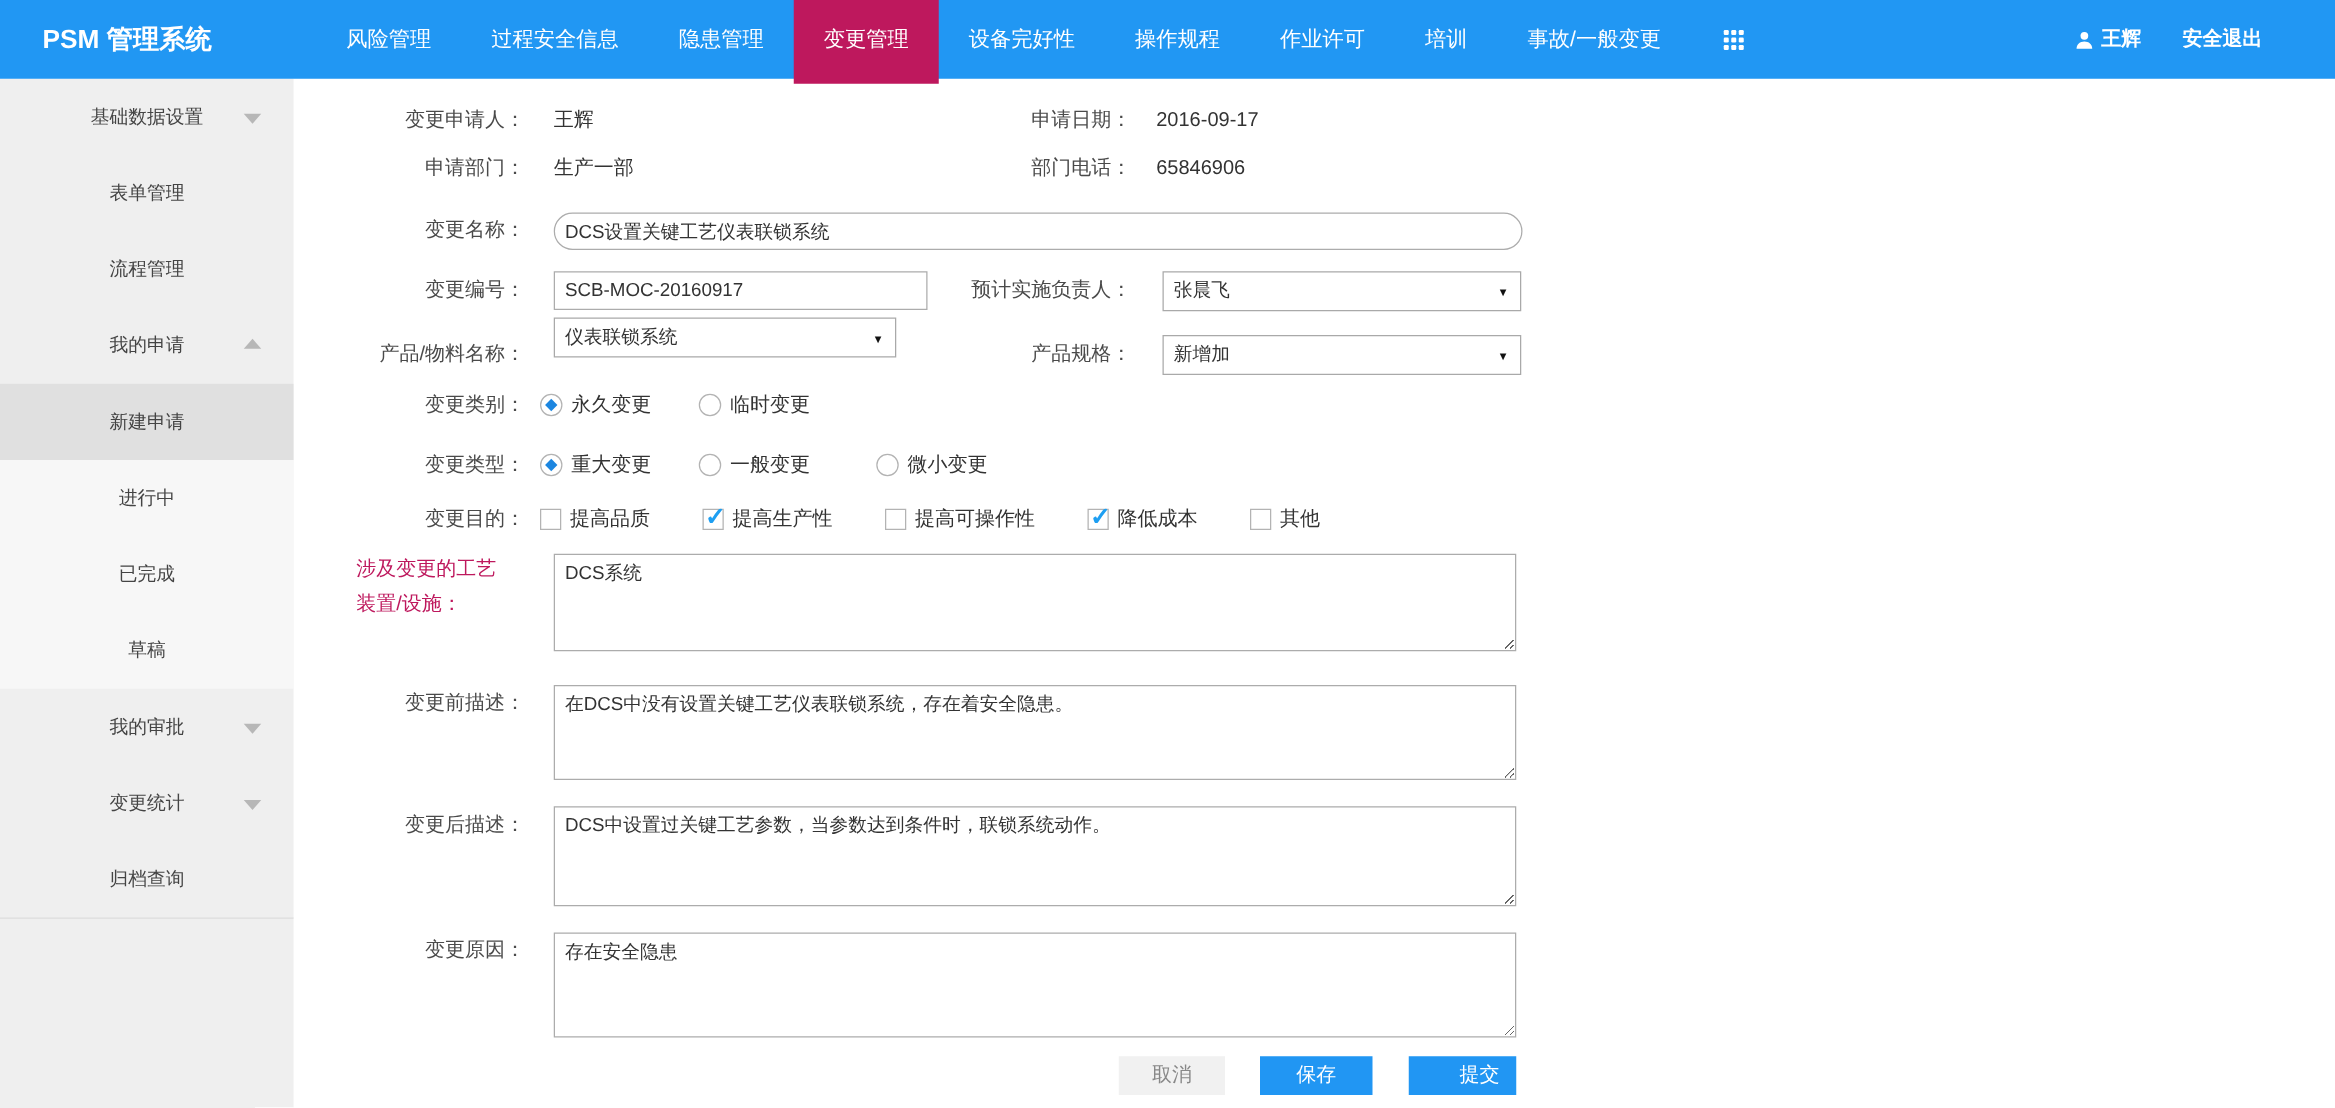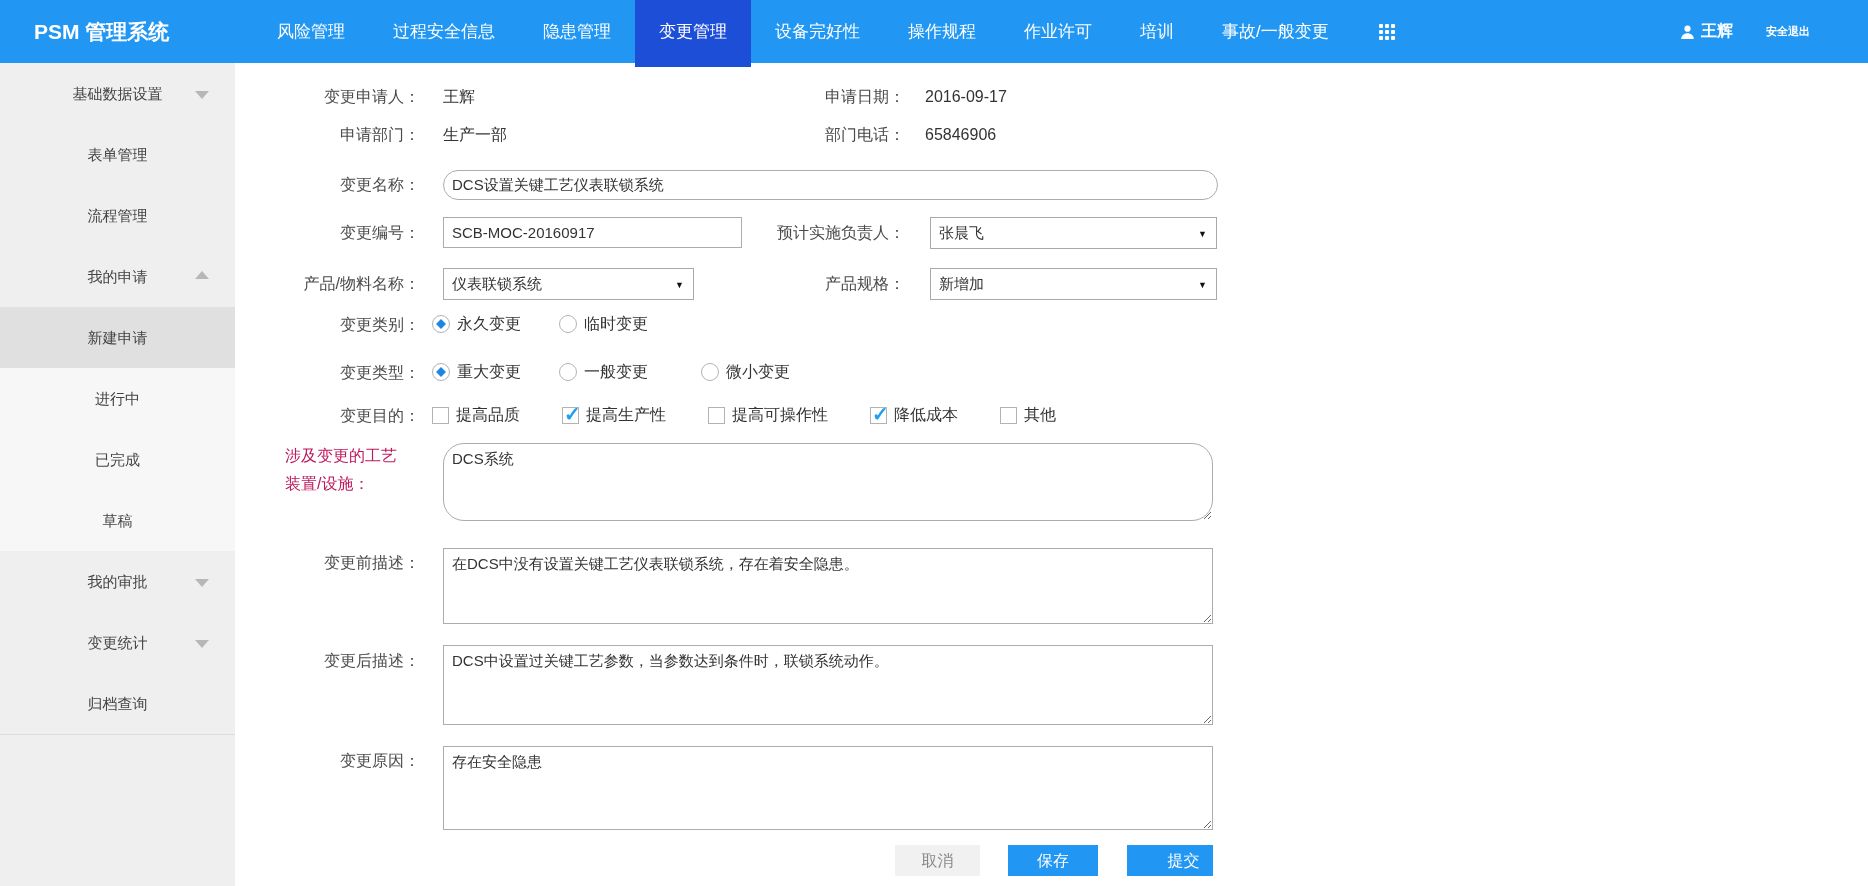--- a/index.html
+++ b/index.html
@@ -4,26 +4,26 @@
 <style>
   *{margin:0;padding:0;box-sizing:border-box;}
   html,body{width:1868px;height:886px;}
   body{font-family:"Liberation Sans",sans-serif;background:#fff;overflow:hidden;position:relative;}
 
   
   .topbar{position:relative;height:63px;background:#2197f3;display:flex;align-items:stretch;z-index:5;justify-content:flex-end;}
   .brand{color:#fff;font-size:21px;font-weight:bold;line-height:63px;padding-left:34px;width:196px;white-space:nowrap;}
   .nav{display:flex;margin-left:57px;}
   .nav-item{color:#fff;font-size:17px;line-height:63px;padding:0 24px;white-space:nowrap;cursor:pointer;}
-  .nav-item.active{background:#1d4ed8;height:67px;}
+  .nav-item.active{background:#be185d;height:67px;}
   .grid-icon{display:grid;grid-template-columns:repeat(3,4px);grid-template-rows:repeat(3,4px);gap:2px;align-self:center;margin-left:26px;cursor:pointer;}
   .grid-icon i{background:#fff;border-radius:1px;}
   .topbar-right{margin-left:auto;display:flex;align-items:center;padding-right:58px;gap:33px;}
   .user{display:flex;align-items:center;gap:6px;color:#fff;font-size:16px;font-weight:bold;cursor:pointer;}
-  .logout{color:#fff;font-size:11px;font-weight:bold;cursor:pointer;}
+  .logout{color:#fff;font-size:16px;font-weight:bold;cursor:pointer;}
 
   
   .sidebar{position:absolute;top:63px;left:0;width:235px;bottom:0;background:#efefef;}
   .side-menu{border-bottom:1px solid #ddd;}
   .side-item{position:relative;height:61px;line-height:61px;text-align:center;font-size:15px;color:#444;cursor:pointer;}
   .side-sub{background:#f7f7f7;}
   .side-item.selected{background:#e0e0e0;}
   .chev{position:absolute;right:26px;width:0;height:0;border-left:7px solid transparent;border-right:7px solid transparent;}
   .chev.down{top:28px;border-top:8px solid #b7b7b7;}
   .chev.up{top:25px;border-bottom:8px solid #b7b7b7;}
@@ -149,21 +149,21 @@
 
   <span class="flabel" style="top:160px">变更编号：</span>
   <input class="tinput" style="top: 154px; left: 208px; width: 299px; height: 31px;" value="SCB-MOC-20160917">
   <span class="flabel2" style="top:160px">预计实施负责人：</span>
   <div class="tselect" style="top:154px;left:695px;width:287px">
     <span>张晨飞</span>
     <span class="arrow">▼</span>
   </div>
 
   <span class="flabel" style="top:211px">产品/物料名称：</span>
-  <div class="tselect" style="top:205px;left:208px;width:251px">
+  <div class="tselect" style="top:191px;left:208px;width:274px">
     <span>仪表联锁系统</span>
     <span class="arrow">▼</span>
   </div>
   <span class="flabel2" style="top:211px">产品规格：</span>
   <div class="tselect" style="top:205px;left:695px;width:287px">
     <span>新增加</span>
     <span class="arrow">▼</span>
   </div>
 
   <span class="flabel" style="top:252px">变更类别：</span>
@@ -215,21 +215,21 @@
     <label class="opt">
       <span class="checkbox"></span>
       <span>其他</span>
     </label>
   </div>
 
   <div class="flabel-multi" style="top:379px">
     <div>涉及变更的工艺</div>
     <div>装置/设施：</div>
   </div>
-  <textarea class="tarea" style="top: 380px; left: 208px; width: 770px; height: 78px; border-radius: 21px;">DCS系统</textarea>
+  <textarea class="tarea" style="top: 380px; left: 208px; width: 770px; height: 78px;">DCS系统</textarea>
 
   <span class="flabel" style="top:490px">变更前描述：</span>
   <textarea class="tarea" style="top: 485px; left: 208px; width: 770px; height: 76px;">在DCS中没有设置关键工艺仪表联锁系统，存在着安全隐患。</textarea>
 
   <span class="flabel" style="top:588px">变更后描述：</span>
   <textarea class="tarea" style="top: 582px; left: 208px; width: 770px; height: 80px;">DCS中设置过关键工艺参数，当参数达到条件时，联锁系统动作。</textarea>
 
   <span class="flabel" style="top:688px">变更原因：</span>
   <textarea class="tarea" style="top: 683px; left: 208px; width: 770px; height: 84px;">存在安全隐患</textarea>
 

